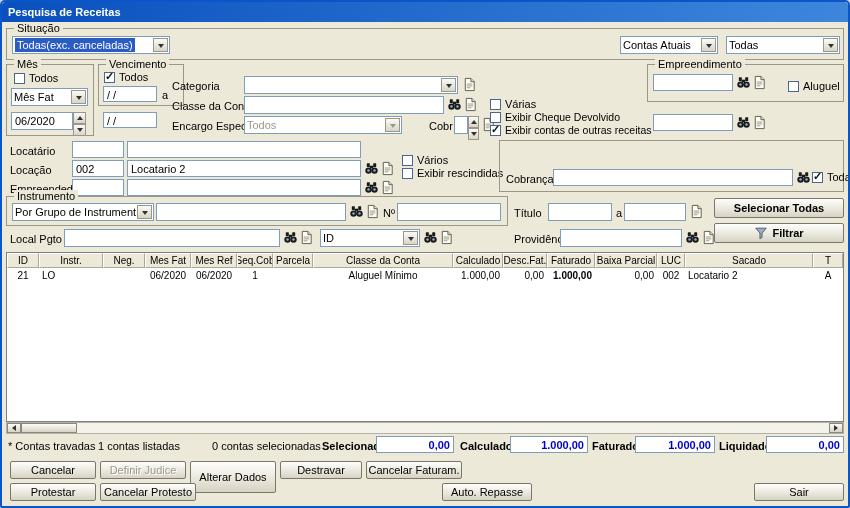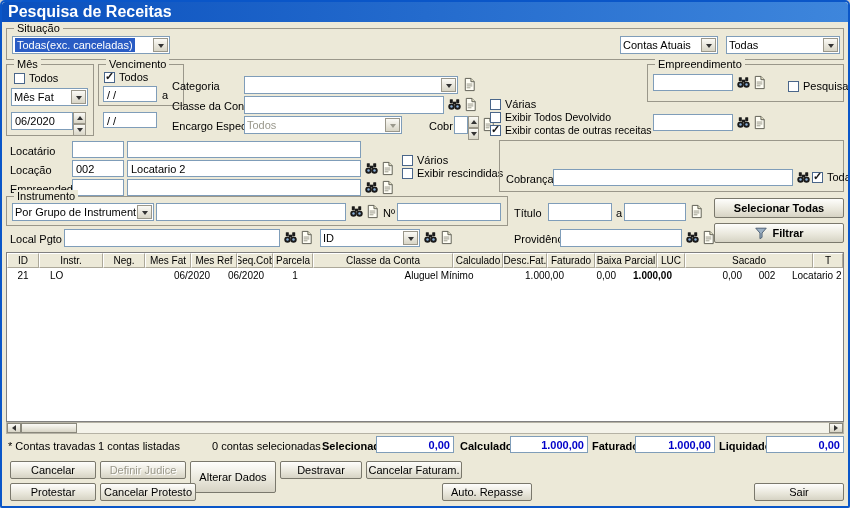--- a/index.html
+++ b/index.html
@@ -4,21 +4,21 @@
 <style>
   * { margin:0; padding:0; box-sizing:border-box; }
   html,body { background:#cfcfcf; }
   body { font-family:"Liberation Sans", sans-serif; }
   .win { position:relative; width:850px; height:508px; background:#ECE9D8;
          border:2px solid #0A56C8; border-radius:5px 5px 2px 2px; overflow:hidden; }
   .titlebar { position:absolute; left:0; top:0; right:0; height:20px;
               background:linear-gradient(90deg,#0A50BE,#3E86DC);
               display:flex; align-items:center; padding-left:6px;
               border-radius:3px 3px 0 0; }
-  .title { color:#fff; font-size:16px; font-weight:bold; }
+  .title { color:#fff; font-size:11px; font-weight:bold; }
   .lbl { position:absolute; font-size:11px; line-height:14px; white-space:nowrap; color:#000; }
   .b { font-weight:bold; }
   .grp { position:absolute; border:1px solid #9a978a; }
   .grp .glab { position:absolute; top:-7px; left:7px; background:#ECE9D8; padding:0 3px;
                font-size:11px; line-height:13px; white-space:nowrap; }
   .txt { position:absolute; background:#fff; border:1px solid #7F9DB9; font-size:11px;
          line-height:14px; padding:1px 3px; overflow:hidden; white-space:nowrap; }
   .combo { position:absolute; background:#fff; border:1px solid #7F9DB9; overflow:hidden; }
   .combo .cval { position:absolute; left:2px; top:1px; right:17px; font-size:11px;
                  line-height:14px; white-space:nowrap; overflow:hidden; }
@@ -46,21 +46,21 @@
   .spin .sd::after { content:""; border:3px solid transparent; border-top:4px solid #333; margin-top:3px; }
   .panel { position:absolute; border:1px solid #9a978a; }
   
   .grid { position:absolute; left:4px; top:250px; width:838px; height:170px; background:#fff;
           border:1px solid #808080; overflow:hidden; }
   .ghead { display:flex; height:15px; background:#ECE9D8; }
   .gh { flex:none; font-size:10px; display:flex; align-items:center; justify-content:center;
         border-top:1px solid #fff; border-left:1px solid #fff;
         border-right:1px solid #ACA899; border-bottom:1px solid #ACA899;
         overflow:hidden; white-space:nowrap; }
-  .grow { display:flex; height:14px;gap:8px; }
+  .grow { display:flex; height:14px; }
   .gc { flex:none; font-size:10px; display:flex; align-items:center; justify-content:center;
         padding:0 3px; overflow:hidden; white-space:nowrap; }
   .w0{width:32px}.w1{width:64px}.w2{width:42px}.w3{width:46px}.w4{width:46px}.w5{width:36px}
   .w6{width:40px}.w7{width:140px}.w8{width:50px}.w9{width:44px}.w10{width:48px}.w11{width:62px}
   .w12{width:28px}.w13{width:128px}.w14{flex:1 1 auto; width:auto;}
   .al{justify-content:flex-start}.ar{justify-content:flex-end}
   .valblue { color:#0000C8; font-weight:bold; text-align:right; }
   .hint { position:absolute; font-size:11px; font-weight:bold; color:#0000CD; white-space:nowrap; }
   
   .hscroll { position:absolute; left:4px; top:420px; width:838px; height:12px; background:#F4F3EA;
@@ -177,40 +177,40 @@
   <div class="spin" style="left:466px;top:114px;width:11px;height:18px">
     <span class="su"></span>
     <span class="sd"></span>
   </div>
   <svg class="ico" style="left:479px;top:115px">
       <use href="#i-doc"></use>
     </svg>
 
   <div class="chk" style="left:488px;top:109px;font-size:10.5px">
     <span class="bx"></span>
-    <span>Exibir Todos Devolvido</span>
+    <span>Exibir Cheque Devolvido</span>
   </div>
   <div class="chk on" style="left:488px;top:122px;font-size:10.5px">
     <span class="bx"></span>
     <span>Exibir contas de outras receitas</span>
   </div>
 
   <div class="grp" style="left:645px;top:62px;width:197px;height:38px">
     <span class="glab">Empreendimento</span>
   </div>
   <div class="txt" style="left:651px;top:72px;width:80px;height:17px"></div>
   <svg class="ico" style="left:734px;top:73px">
       <use href="#i-binoc"></use>
     </svg>
   <svg class="ico" style="left:750px;top:73px">
       <use href="#i-doc"></use>
     </svg>
   <div class="chk" style="left:786px;top:78px">
     <span class="bx"></span>
-    <span>Pesquisa</span>
+    <span>Aluguel</span>
   </div>
   <div class="txt" style="left:651px;top:112px;width:80px;height:17px"></div>
   <svg class="ico" style="left:734px;top:113px">
       <use href="#i-binoc"></use>
     </svg>
   <svg class="ico" style="left:750px;top:113px">
       <use href="#i-doc"></use>
     </svg>
 
   <span class="lbl" style="left:8px;top:142px">Locatário</span>

